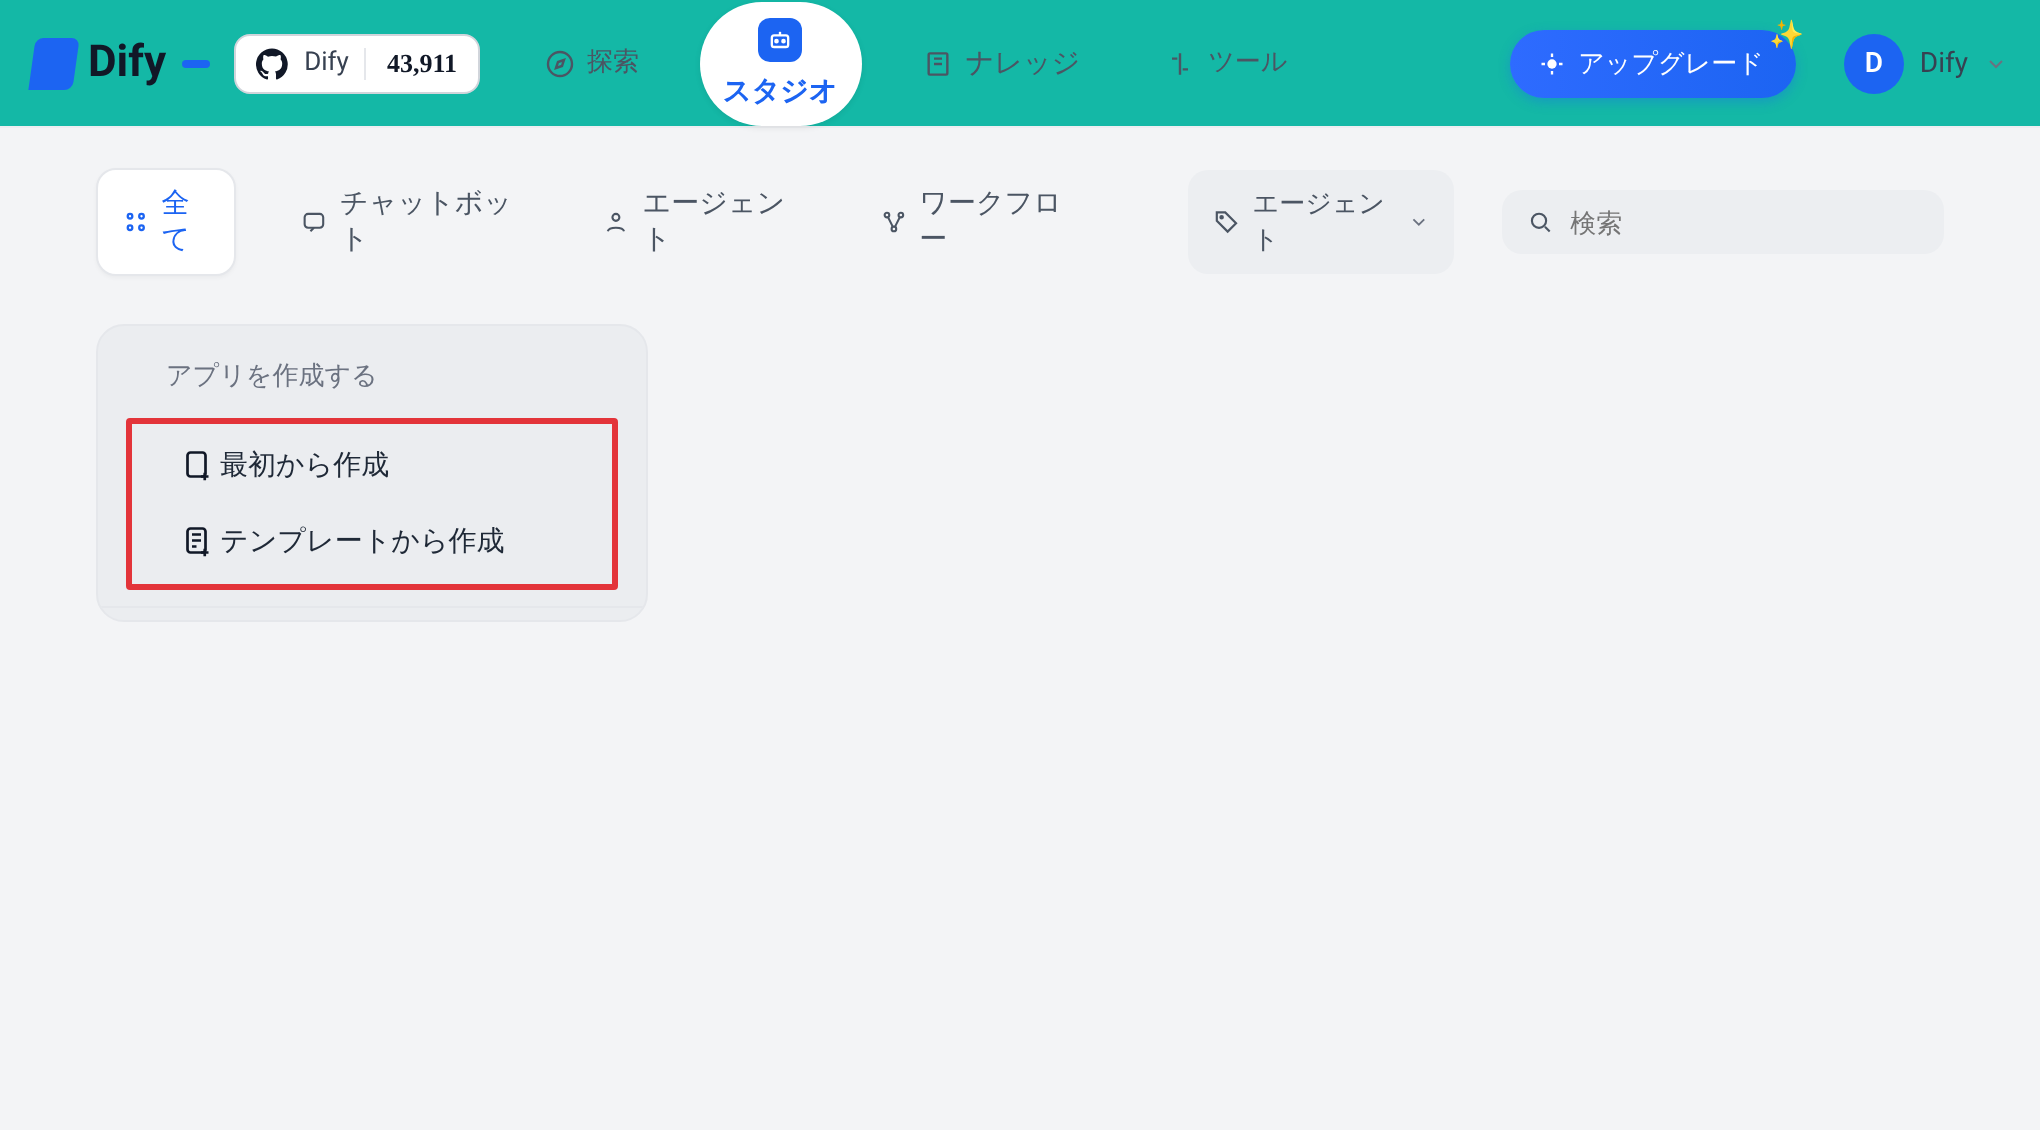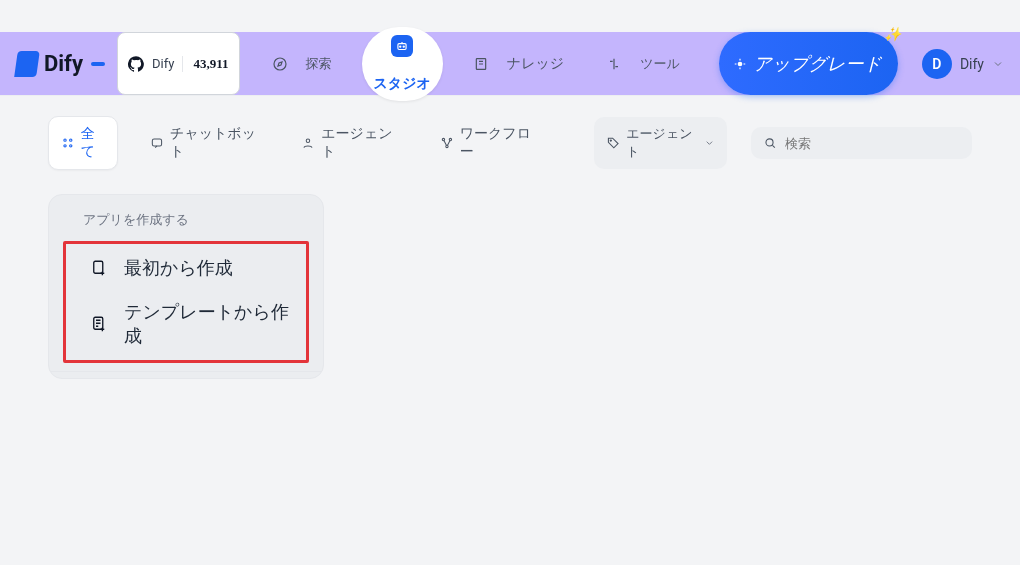--- a/index.html
+++ b/index.html
@@ -1,49 +1,49 @@
 <!DOCTYPE html>
 <html><head>
 <meta charset="utf-8">
 <style>
   * { box-sizing: border-box; margin: 0; padding: 0; }
   html, body { width: 1020px; height: 565px; font-family: -apple-system, BlinkMacSystemFont, "Segoe UI", Roboto, "Helvetica Neue", Arial, "Noto Sans", sans-serif; background: #f3f4f6; overflow: hidden; }
   
-  .header { display: flex; height: 64px; background: #c4b5fd; border-bottom: 1px solid #eceef1; padding: 0 16px; gap: 12px; margin-top: 32px; }
+  .header { display: flex; align-items: center; height: 64px; background: #14b8a6; border-bottom: 1px solid #eceef1; padding: 0 16px; gap: 12px; }
   .logo { display: flex; align-items: center; gap: 6px; font-weight: 700; font-size: 22px; color: #111827; }
   .logo .mark { width: 22px; height: 26px; background: linear-gradient(135deg,#1c64f2,#1c64f2); border-radius: 4px 4px 4px 0; transform: skewX(-8deg); }
   .logo .cursor { display:inline-block; width: 14px; height: 4px; background: #1c64f2; margin-left: 2px; border-radius: 2px; vertical-align: -2px;}
   .gh { display: inline-flex; align-items: center; gap: 8px; border: 1px solid #d1d5db; background: #fff; border-radius: 8px; padding: 6px 10px; font-size: 13px; color: #374151; cursor: pointer; }
   .gh .count { border-left: 1px solid #e5e7eb; padding-left: 10px; font-weight: 600; color: #111827; font-family: Liberation Serif, serif;}
   .nav { display: flex; align-items: center; gap: 18px; margin-left: 8px; }
-  .nav-item { display: inline-flex; align-items: center; gap: 18px; font-size: 14px; color: #4b5563; cursor: pointer; padding: 8px 12px; border-radius: 999px; white-space: nowrap; }
+  .nav-item { display: inline-flex; align-items: center; gap: 6px; font-size: 14px; color: #4b5563; cursor: pointer; padding: 8px 12px; border-radius: 999px; white-space: nowrap; }
   .nav-item .stack-label { display: inline-flex; flex-direction: column; line-height: 1.05; font-size: 13px; }
   .nav-item.active { background: #fff; box-shadow: 0 1px 3px rgba(0,0,0,0.08); flex-direction: column; }
   .nav-item.active .icon-box { background:#1c64f2; }
   .nav-item.active span.lbl { color:#1c64f2; font-weight:600; }
   .icon-box { width:22px; height:22px; border-radius:6px; background:#9ca3af; display:inline-flex; align-items:center; justify-content:center; color:#fff; font-size:12px;}
   .spacer { flex: 1; }
-  .upgrade { position: relative; background: linear-gradient(90deg,#2e6bff,#1c64f2); color: #fff; border: none; border-radius: 999px; padding: 8px 16px 8px 14px; font-size: 18px; display: inline-flex; align-items: center; gap: 6px; cursor: pointer; box-shadow: 0 2px 6px rgba(28,100,242,0.35); font-style: italic;}
+  .upgrade { position: relative; background: linear-gradient(90deg,#2e6bff,#1c64f2); color: #fff; border: none; border-radius: 999px; padding: 8px 16px 8px 14px; font-size: 13px; display: inline-flex; align-items: center; gap: 6px; cursor: pointer; box-shadow: 0 2px 6px rgba(28,100,242,0.35);}
   .upgrade::after{content:"✨"; position:absolute; top:-6px; right:-4px; font-size:14px;}
   .user { display: inline-flex; align-items: center; gap: 8px; margin-left: 12px; cursor: pointer; color:#374151; font-size:14px;}
   .avatar { width: 30px; height: 30px; border-radius: 50%; background: #1c64f2; color: #fff; display: inline-flex; align-items: center; justify-content: center; font-weight: 600; font-size: 14px; }
   
   .filters { display: flex; align-items: center; padding: 20px 48px 0 48px; gap: 24px; }
   .tabs { display: flex; align-items: center; gap: 20px; }
   .tab { display: inline-flex; align-items: center; gap: 6px; font-size: 14px; color: #4b5563; cursor: pointer; padding: 8px 12px; border-radius: 10px; }
   .tab.active { background: #fff; border: 1px solid #e5e7eb; box-shadow: 0 1px 2px rgba(0,0,0,0.04); color:#1c64f2; font-weight:500;}
   .filters .spacer { flex:1; }
   .tag-select { display:inline-flex; align-items:center; gap:6px; background:#eceef1; border-radius:10px; padding:8px 12px; font-size:13px; color:#4b5563; cursor:pointer; }
   .search { display:inline-flex; gap:8px; background:#eceef1; border-radius:10px; padding:8px 12px; width:240px; }
   .search input { border:none; background:transparent; outline:none; font-size:13px; color:#111827; width:100%; }
   
   .content { padding: 24px 48px; }
   .create-card { width: 276px; background: #ebedf0; border: 1px solid #e5e7eb; border-radius: 14px; overflow: hidden; }
   .create-card .title { padding: 16px 20px 12px 34px; font-size: 13px; color: #6b7280; }
-  .opt { display:flex; align-items:center; gap:16px; padding: 10px 5px 10px 24px; font-size:18px; color:#1f2937; cursor:pointer; }
+  .opt { display:flex; align-items:center; gap:2px; padding: 10px 5px 10px 24px; font-size:14px; color:#1f2937; cursor:pointer; }
   .opt svg { flex:0 0 auto; }
   .highlight-box { border: 3px solid #e3343a; border-radius: 2px; margin: 0 14px 8px 14px; padding-top:2px; padding-bottom:2px;}
   .divider { height:1px; background:#e5e7eb; margin: 6px 0; }
   .sm-icon { width:16px; height:16px; stroke:#4b5563; fill:none; stroke-width:1.8; }
   .sm-icon-dark { width:18px; height:18px; stroke:#111827; fill:none; stroke-width:1.8; }
   .chev { width:12px; height:12px; stroke:#6b7280; fill:none; stroke-width:2; }
 </style>
 </head>
 <body>
 

